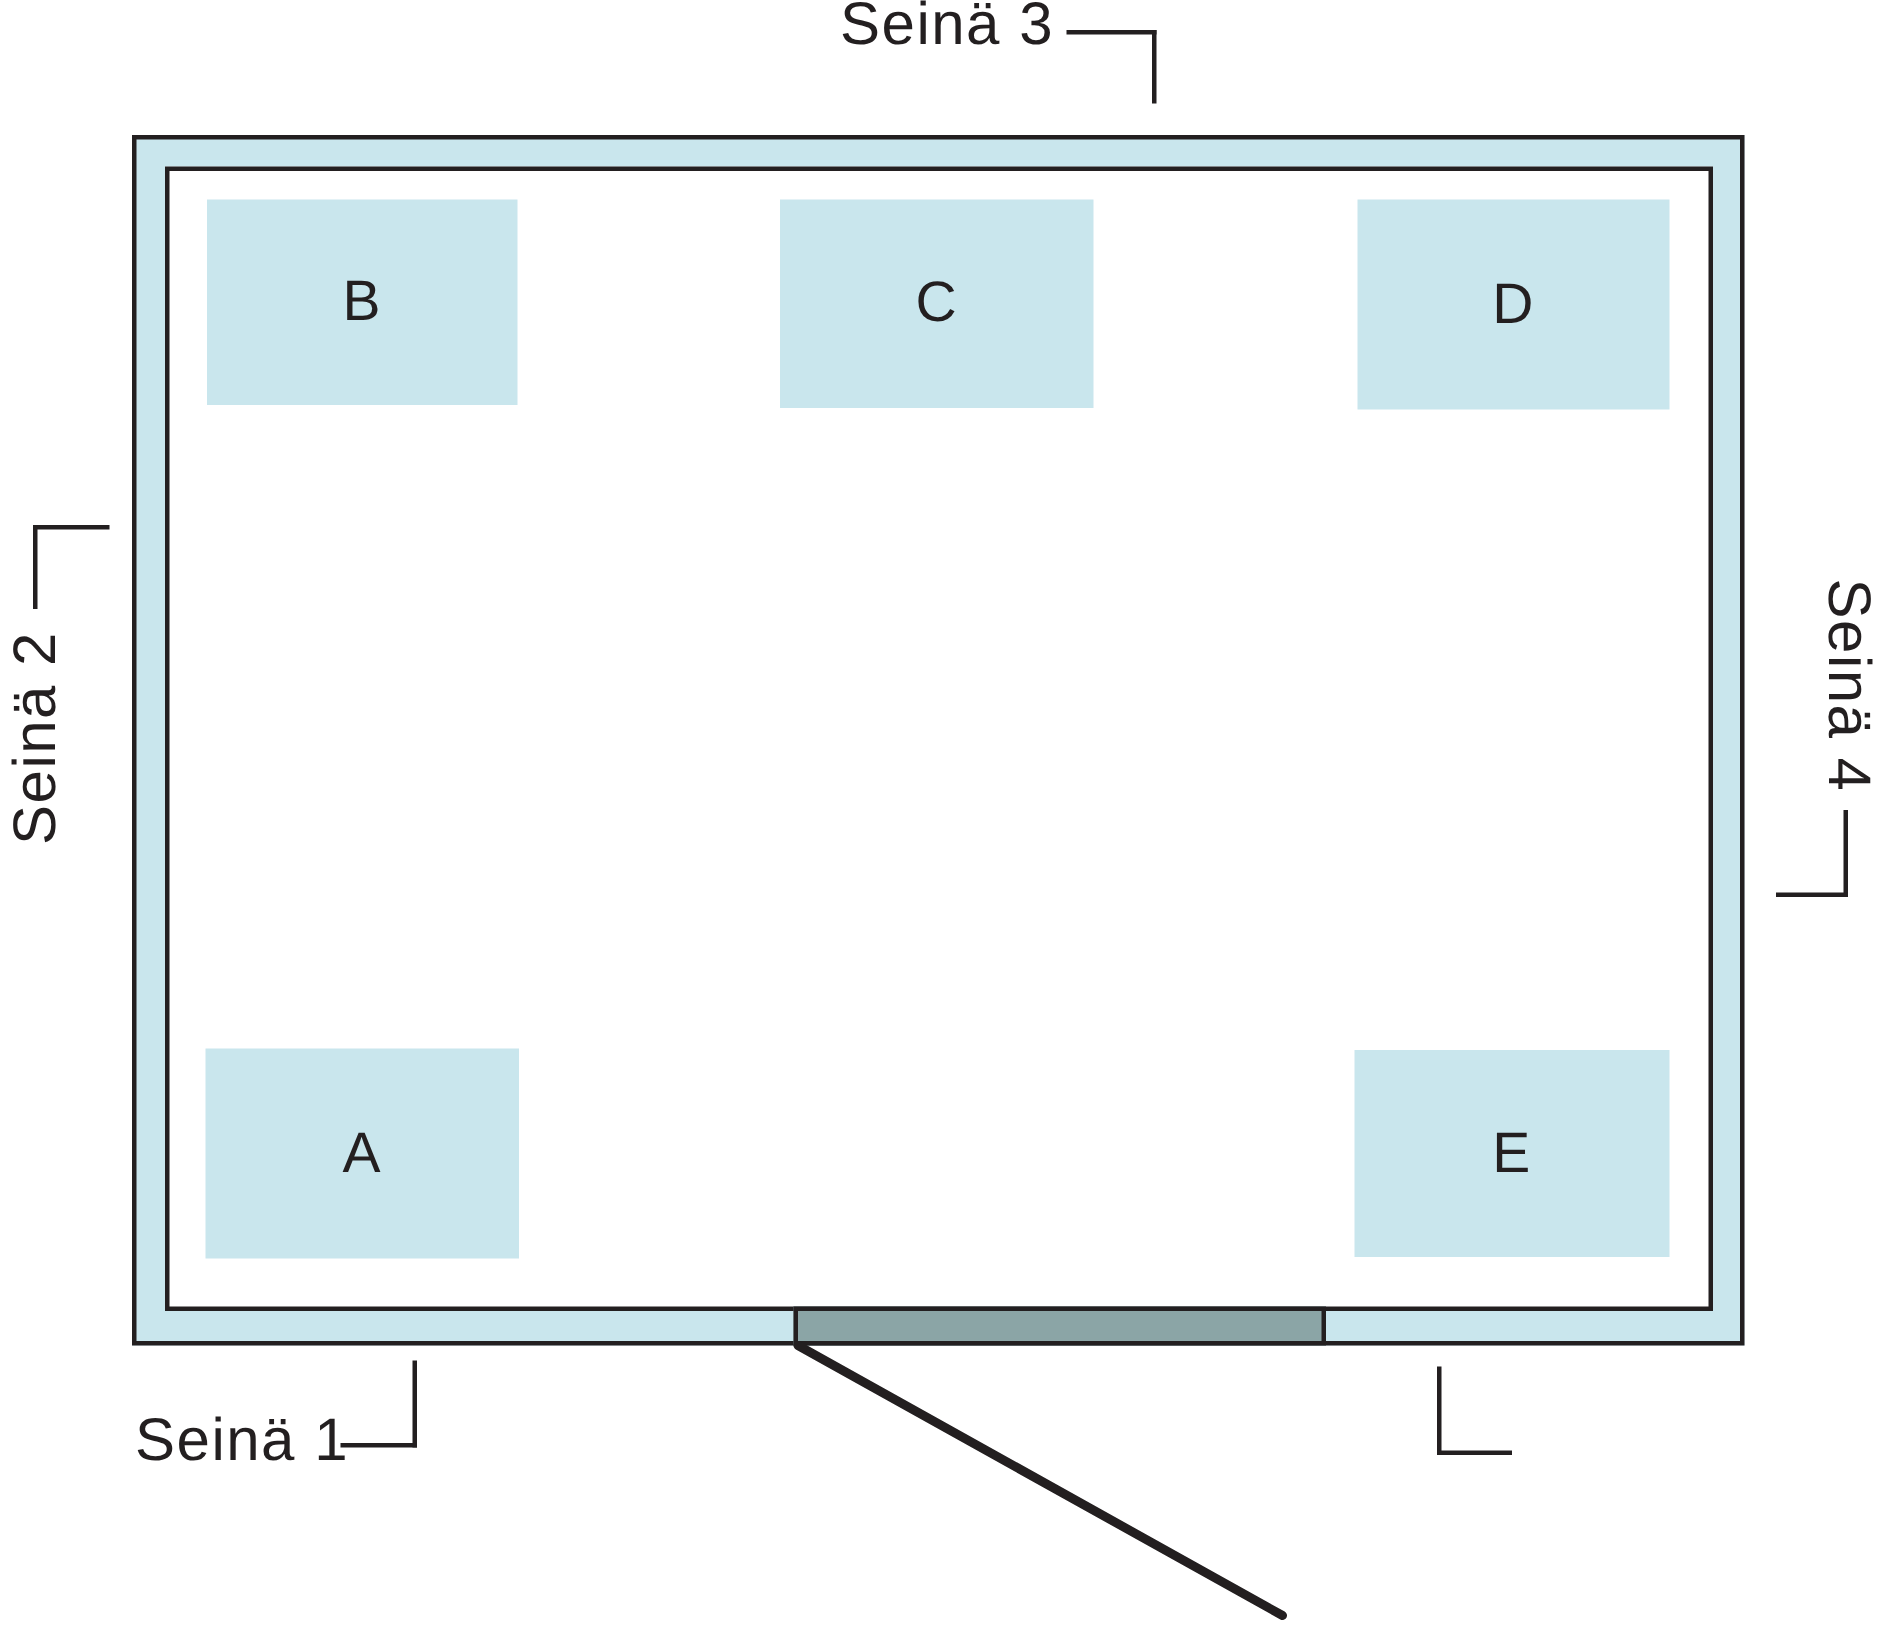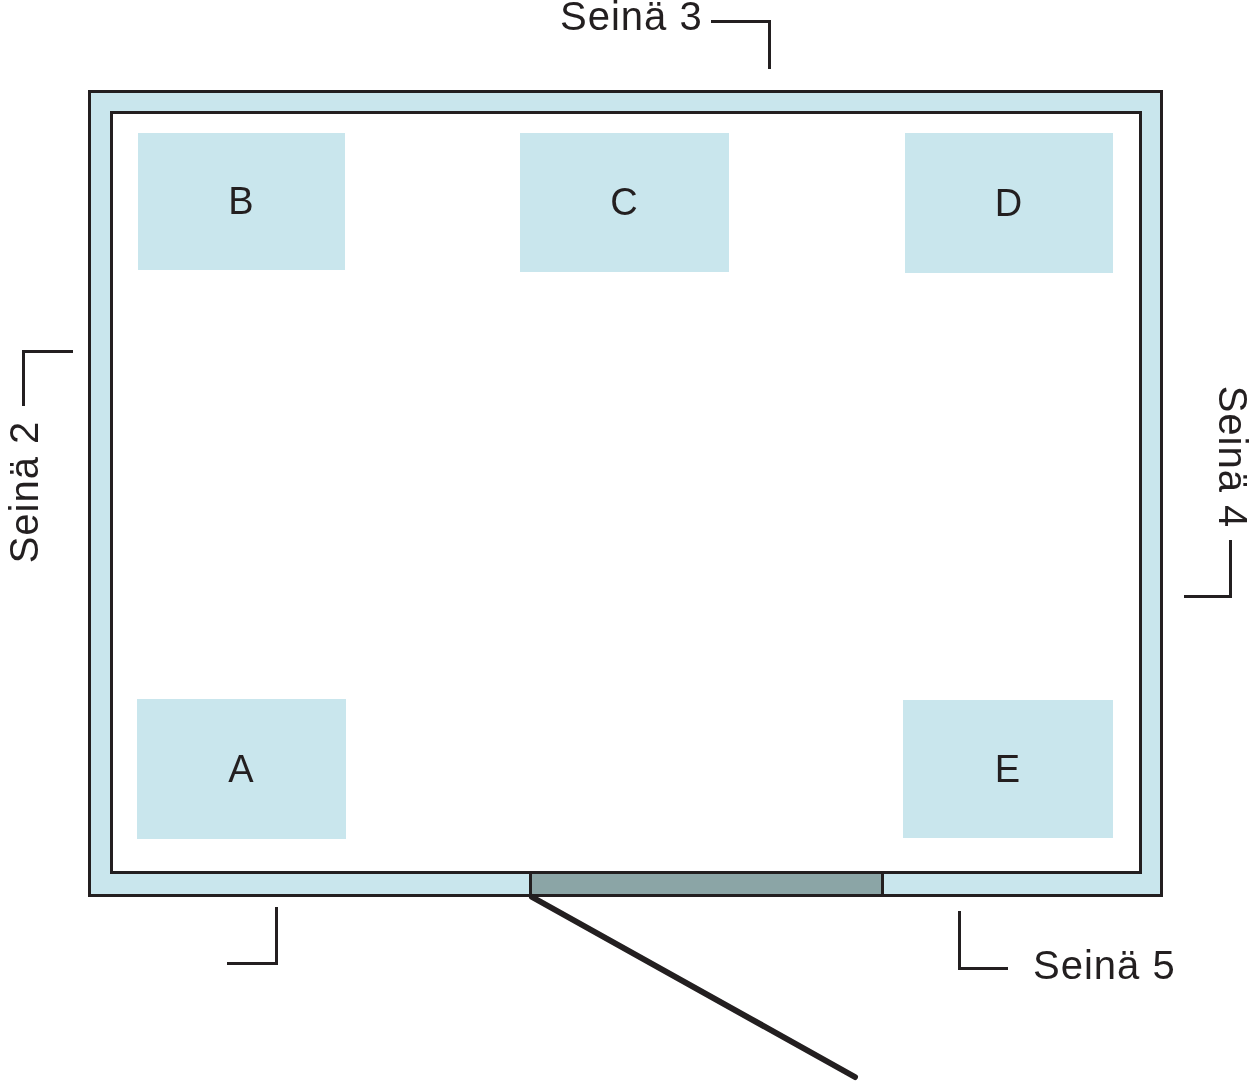--- a/index.html
+++ b/index.html
@@ -126,15 +126,15 @@
   <div class="abs leader l4-v"></div>
   <div class="abs leader l4-h"></div>
   <div class="abs leader l1-h"></div>
   <div class="abs leader l1-v"></div>
   <div class="abs leader l5-v"></div>
   <div class="abs leader l5-h"></div>
 
   <div class="abs wall-label wl-3">Seinä 3</div>
   <div class="abs wall-label wl-2">Seinä 2</div>
   <div class="abs wall-label wl-4">Seinä 4</div>
-  <div class="abs wall-label wl-5">Seinä 5</div>
+  <div class="abs wall-label wl-1">Seinä 1</div>
 
 </div>
 
 </body></html>

